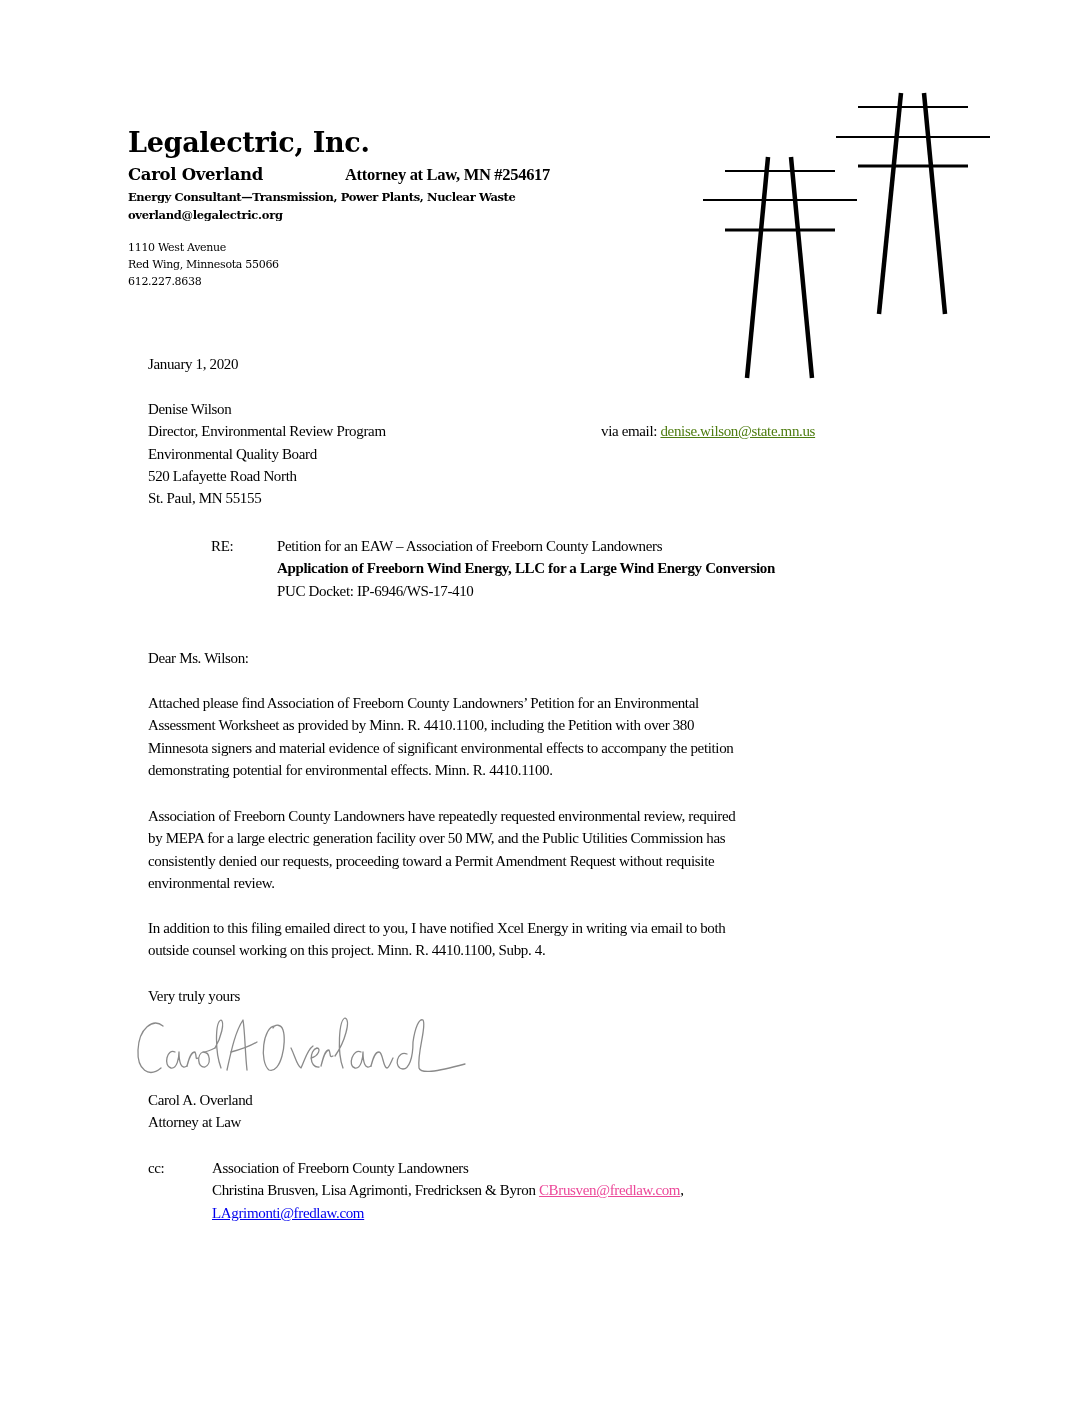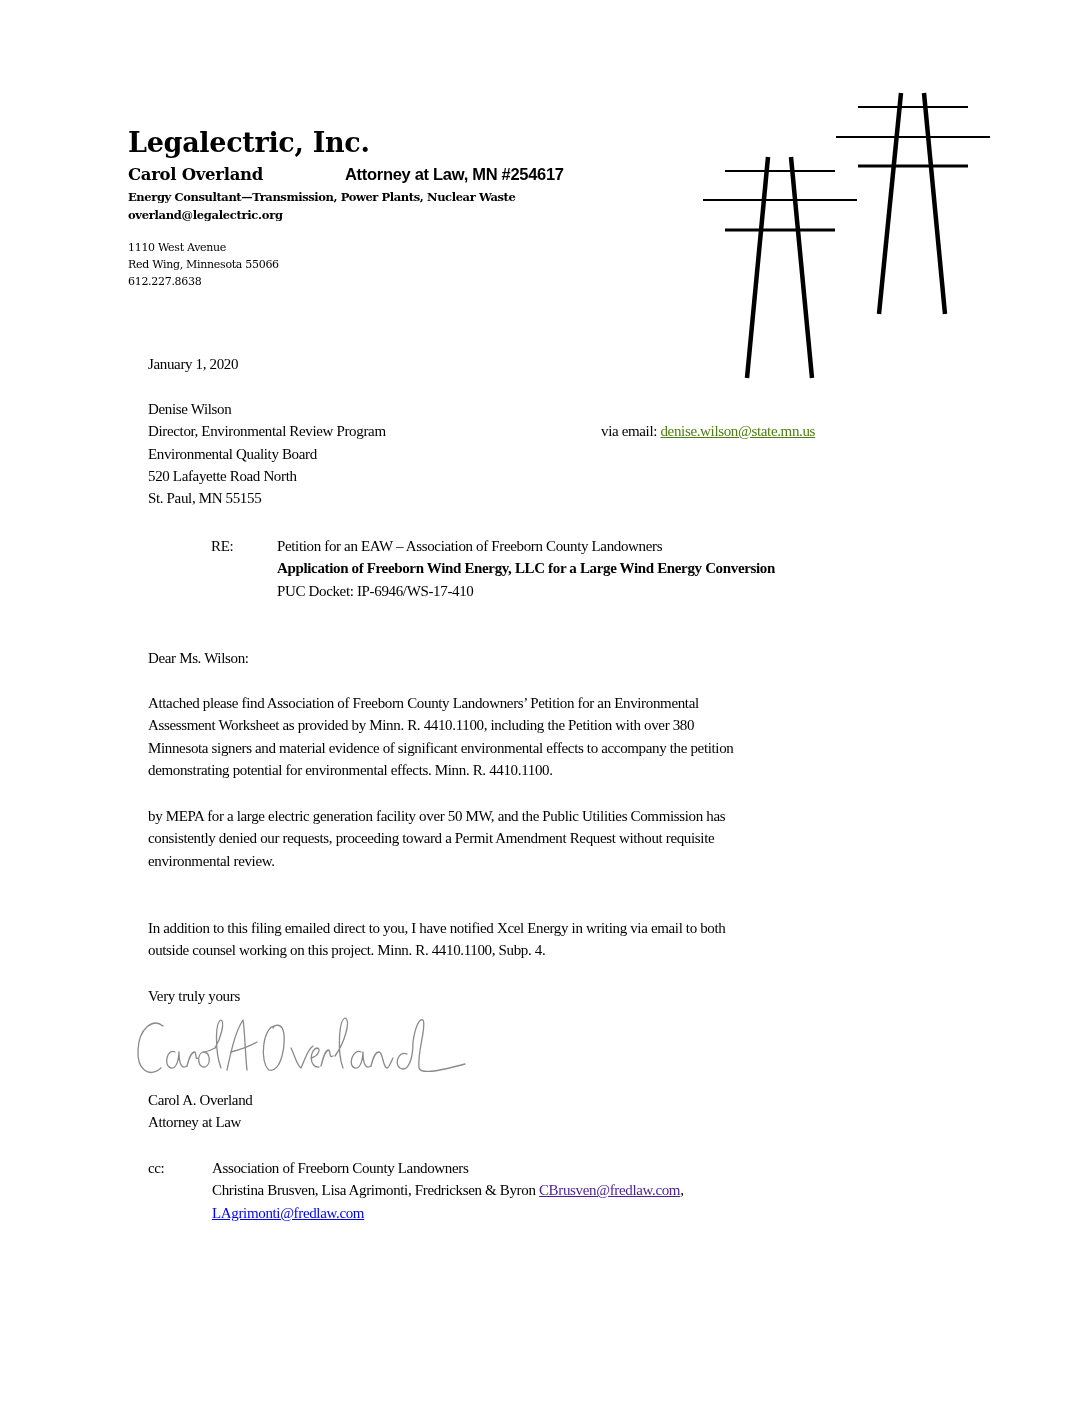--- a/index.html
+++ b/index.html
@@ -3,21 +3,21 @@
 <meta charset="utf-8">
 <style>
   html, body { margin: 0; padding: 0; background: #ffffff; }
   body { width: 1088px; height: 1408px; position: relative; overflow: hidden; color: #000; }
   .page { position: absolute; left: 0; top: 0; width: 1088px; height: 1245px; }
   .abs { position: absolute; white-space: nowrap; }
 
   
   .lh-company { left: 128px; top: 127px; font-family: "DejaVu Serif", serif; font-weight: bold; font-size: 27px; letter-spacing: -0.3px; }
   .lh-name { left: 128px; top: 165px; font-family: "DejaVu Serif", serif; font-weight: bold; font-size: 16.5px; letter-spacing: -0.3px; }
-  .lh-title { left: 345px; top: 165px; font-family: Liberation Sans, sans-serif; font-weight: bold; font-size: 16.5px; letter-spacing: -0.3px; }
+  .lh-title { left: 345px; top: 165px; font-family: Liberation Serif, serif; font-weight: bold; font-size: 16.5px; letter-spacing: -0.3px; }
   .lh-tagline { left: 128px; top: 190px; font-family: "DejaVu Serif", serif; font-weight: bold; font-size: 11.5px; letter-spacing: -0.4px; text-align: center; }
   .lh-email { left: 128px; top: 208px; font-family: "DejaVu Serif", serif; font-weight: bold; font-size: 11.5px; letter-spacing: -0.3px; }
   .lh-addr { left: 128px; font-family: "DejaVu Serif", serif; font-size: 11px; letter-spacing: -0.3px; }
 
   .towers { position: absolute; left: 0; top: 0; }
 
   
   .txt { font-family: "Liberation Serif", serif; font-size: 15px; line-height: 22.3px; letter-spacing: -0.35px; margin-left: 20px; }
   .b { font-weight: bold; }
   a.link { color: #0000ee; text-decoration: underline; }
@@ -83,20 +83,21 @@
   <div class="abs txt" style="left:128px; top:647px;">Dear Ms. Wilson:</div>
 
   <div class="block txt" style="top:692px;">
     <div>Attached please find Association of Freeborn County Landowners’ Petition for an Environmental</div>
     <div>Assessment Worksheet as provided by Minn. R. 4410.1100, including the Petition with over 380</div>
     <div>Minnesota signers and material evidence of significant environmental effects to accompany the petition</div>
     <div>demonstrating potential for environmental effects. Minn. R. 4410.1100.</div>
   </div>
 
   <div class="block txt" style="top:805px;">
+    <div>Association of Freeborn County Landowners have repeatedly requested environmental review, required</div>
     <div>by MEPA for a large electric generation facility over 50 MW, and the Public Utilities Commission has</div>
     <div>consistently denied our requests, proceeding toward a Permit Amendment Request without requisite</div>
     <div>environmental review.</div>
   </div>
 
   <div class="block txt" style="top:917px;">
     <div>In addition to this filing emailed direct to you, I have notified Xcel Energy in writing via email to both</div>
     <div>outside counsel working on this project.  Minn. R. 4410.1100, Subp. 4.</div>
   </div>
 
@@ -138,20 +139,20 @@
 
   <div class="block txt" style="top:1089px;">
     <div>Carol A. Overland</div>
     <div>Attorney at Law</div>
   </div>
 
   <div class="abs txt" style="left:128px; top:1157px;">cc:</div>
   <div class="abs txt" style="left:192px; top:1157px;">
     <div>Association of Freeborn County Landowners</div>
     <div>
-      <span>Christina Brusven, Lisa Agrimonti, Fredricksen &amp; Byron </span><a class="link" href="#" style="color: #4c1d95;">CBrusven@fredlaw.com</a><span>,</span>
+      <span>Christina Brusven, Lisa Agrimonti, Fredricksen &amp; Byron </span><a class="link" href="#" style="color: #ec4899;">CBrusven@fredlaw.com</a><span>,</span>
     </div>
     <div>
       <a class="link" href="#" style="color: rgb(0, 0, 238);">LAgrimonti@fredlaw.com</a>
     </div>
   </div>
 
 </div>
 
 </body></html>

